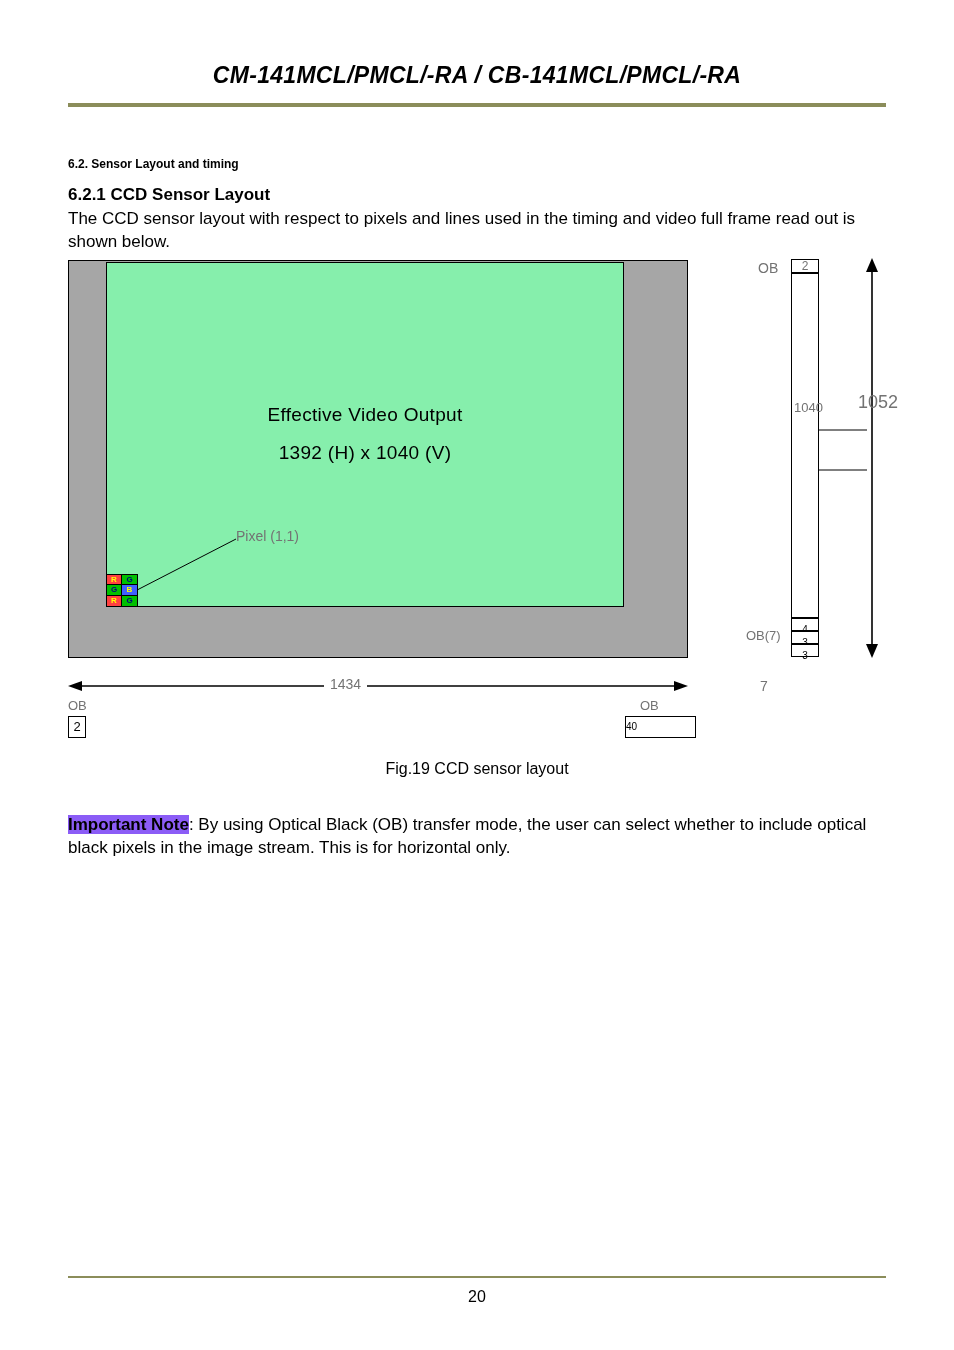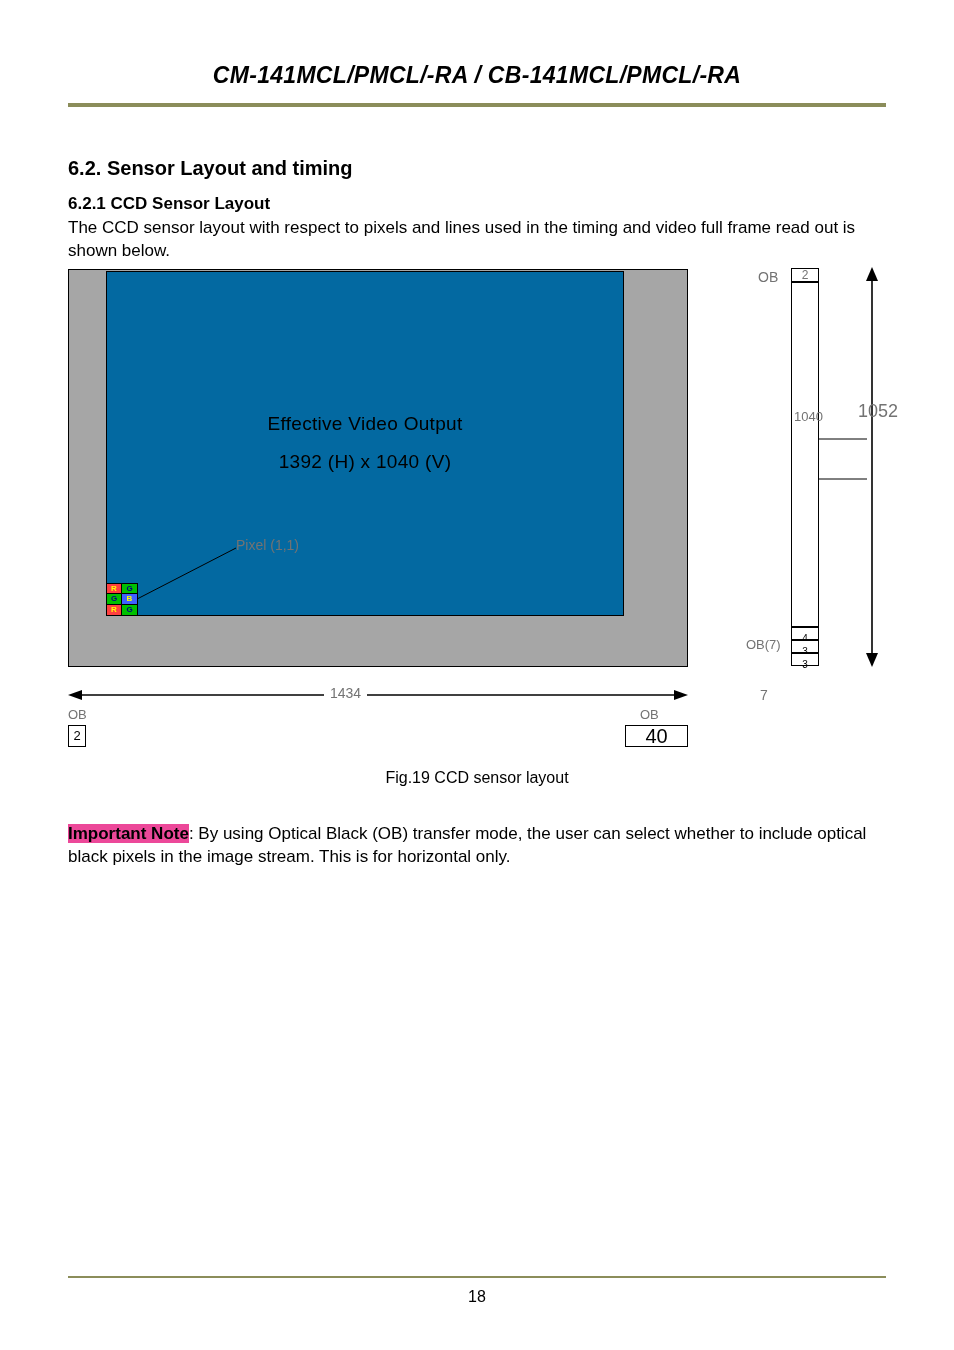--- a/index.html
+++ b/index.html
@@ -22,21 +22,21 @@
     letter-spacing: 0.3px;
     margin-bottom: 14px;
   }
   .hr-line {
     border: none;
     height: 4px;
     background: #8B8D5A;
     margin-bottom: 50px;
   }
   .section-h2 {
-    font-size: 20px;
+    font-size: 12px;
     font-weight: bold;
     color: #000;
     margin-bottom: 14px;
   }
   .section-h3 {
     font-size: 17px;
     font-weight: bold;
     color: #000;
     margin-bottom: 3px;
   }
@@ -52,38 +52,38 @@
     margin-top: 6px;
   }
   .diag-abs { position: absolute; }
   
   .outer-panel {
     border: 1px solid #000;
     background: #a6a6a6;
   }
   .effective-panel {
     border: 1px solid #000;
-    background: #0369a1;
+    background: #86efac;
     display: flex;
     flex-direction: column;
     justify-content: center;
     align-items: center;
   }
   .eff-line1 { font-size: 19px; letter-spacing: 0.3px; }
   .eff-line2 { font-size: 19px; letter-spacing: 0.3px; margin-top: 16px; }
   .small-label { font-size: 14px; color:#737373; }
   .tiny-label { font-size: 10px; color:#000; }
   .box-outline { border: 1px solid #000; background:#fff; }
   svg { position: absolute; }
   .note-block {
     font-size: 17px;
     margin-top: 18px;
     line-height: 1.35;
   }
-  .note-hl { background: #ec4899; text-align: right; }
+  .note-hl { background: #8b5cf6; text-align: right; }
   .fig-caption {
     font-size: 16px;
     text-align: center;
     margin-top: 4px;
   }
   .footer-rule {
     border: none;
     height: 2px;
     background: #8B8D5A;
     width: 818px;
@@ -190,28 +190,28 @@
       <polygon points="620,8 606,3 606,13" fill="#000"></polygon>
     </svg>
     <div class="diag-abs small-label" style="left:256px; top:416px; font-size:14px; background:#fff; padding:0 6px;">1434</div>
     <div class="diag-abs small-label" style="left:692px; top:418px; font-size:14px;">7</div>
 
     <div class="diag-abs small-label" style="left:0px; top:438px; font-size:13px;">OB</div>
 
     <div class="diag-abs small-label" style="left:572px; top:438px; font-size:13px;">OB</div>
 
     <div class="diag-abs box-outline" style="left:0px; top:456px; width:18px; height:22px; text-align:center; font-size:13px; line-height:20px;">2</div>
-    <div class="diag-abs box-outline" style="left:557px; top:456px; width:63px; height:22px; text-align:center; font-size:20px; line-height:20px;">40</div>
+    <div class="diag-abs box-outline" style="left:557px; top:456px; width:71px; height:22px; text-align:left; font-size:10px; line-height:20px;">40</div>
 
   </div>
 
   <div class="fig-caption" style="margin-top:-10px;">Fig.19   CCD sensor layout</div>
 
   <div class="note-block" style="margin-top:36px;">
     <span class="note-hl"><b>Important Note</b></span><span>: By using Optical Black (OB) transfer mode, the user can select whether to include optical black pixels in the image stream. This is for horizontal only.</span>
   </div>
 
 </div>
 
 <div class="footer-wrap">
   <hr class="footer-rule">
-  <div class="page-num">18</div>
+  <div class="page-num">20</div>
 </div>
 
 </body></html>

